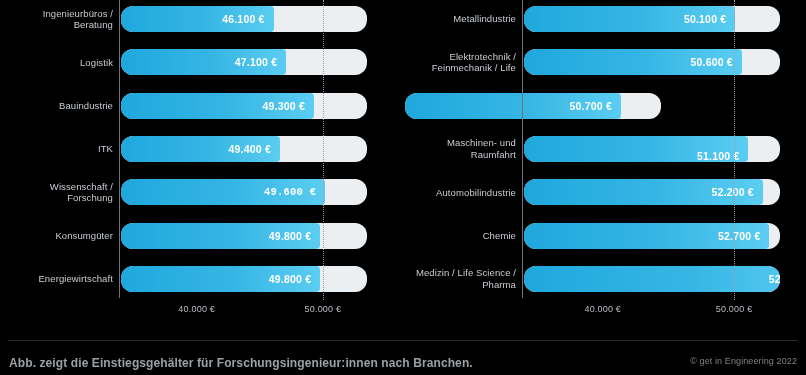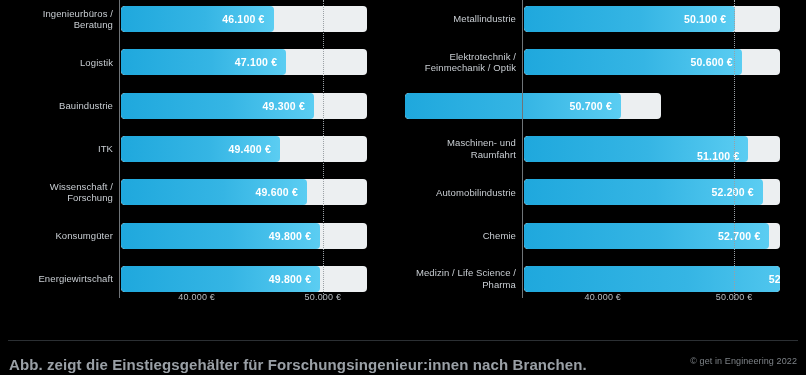--- a/index.html
+++ b/index.html
@@ -78,21 +78,21 @@
     height: 34px;
   }
 
   .track {
     position: absolute;
     left: 2px;
     top: 4px;
     height: 26px;
     width: 246px;
     background: #eceff1;
-    border-radius: 4px;
+    border-radius: 12px;
     overflow: hidden;
   }
   .panel.right .track { width: 256px; }
 
   .fill {
     position: absolute;
     left: 0;
     top: 0;
     height: 100%;
     border-radius: 4px 4px 4px 4px;
@@ -125,21 +125,21 @@
   .gridline {
     position: absolute;
     top: 0;
     width: 0;
     height: 300px;
     border-left: 1px dotted #9aa0a5;
   }
 
   .ticks {
     position: absolute;
-    top: 292px;
+    top: 304px;
     height: 16px;
     width: 100%;
   }
   .tick {
     position: absolute;
     top: 0;
     transform: translateX(-50%);
     font-size: 9px;
     color: #b9bec3;
     white-space: nowrap;
@@ -158,21 +158,21 @@
     left: 8px;
     top: 10px;
     width: 790px;
     height: 1px;
     background: #2b2f33;
   }
   .caption-text {
     position: absolute;
     left: 9px;
     top: 26px;
-    font-size: 15px;
+    font-size: 12px;
     font-weight: bold;
     color: #9aa0a6;
     letter-spacing: 0.1px;
   }
   .caption-credit {
     position: absolute;
     right: 9px;
     top: 26px;
     font-size: 9px;
     color: #7d8287;
@@ -227,21 +227,21 @@
                   <span class="val">49.400 €</span>
                 </div>
               </div>
             </div>
           </div>
           <div class="row">
             <div class="cat-label">Wissenschaft /
 Forschung</div>
             <div class="plot">
               <div class="track">
-                <div class="fill" style="width: 186px;">
+                <div class="fill" style="width: 204px; font-family: Liberation Mono, monospace;">
                   <span class="val">49.600 €</span>
                 </div>
               </div>
             </div>
           </div>
           <div class="row">
             <div class="cat-label">Konsumgüter</div>
             <div class="plot">
               <div class="track">
                 <div class="fill" style="width: 199.323px;">
@@ -276,21 +276,21 @@
             <div class="plot">
               <div class="track">
                 <div class="fill" style="width: 211.364px;">
                   <span class="val">50.100 €</span>
                 </div>
               </div>
             </div>
           </div>
           <div class="row">
             <div class="cat-label">Elektrotechnik /
-Feinmechanik / Optik</div>
+Feinmechanik / Life</div>
             <div class="plot">
               <div class="track">
                 <div class="fill" style="width: 217.928px; text-align: center;">
                   <span class="val">50.600 €</span>
                 </div>
               </div>
             </div>
           </div>
           <div class="row">
             <div class="plot">

